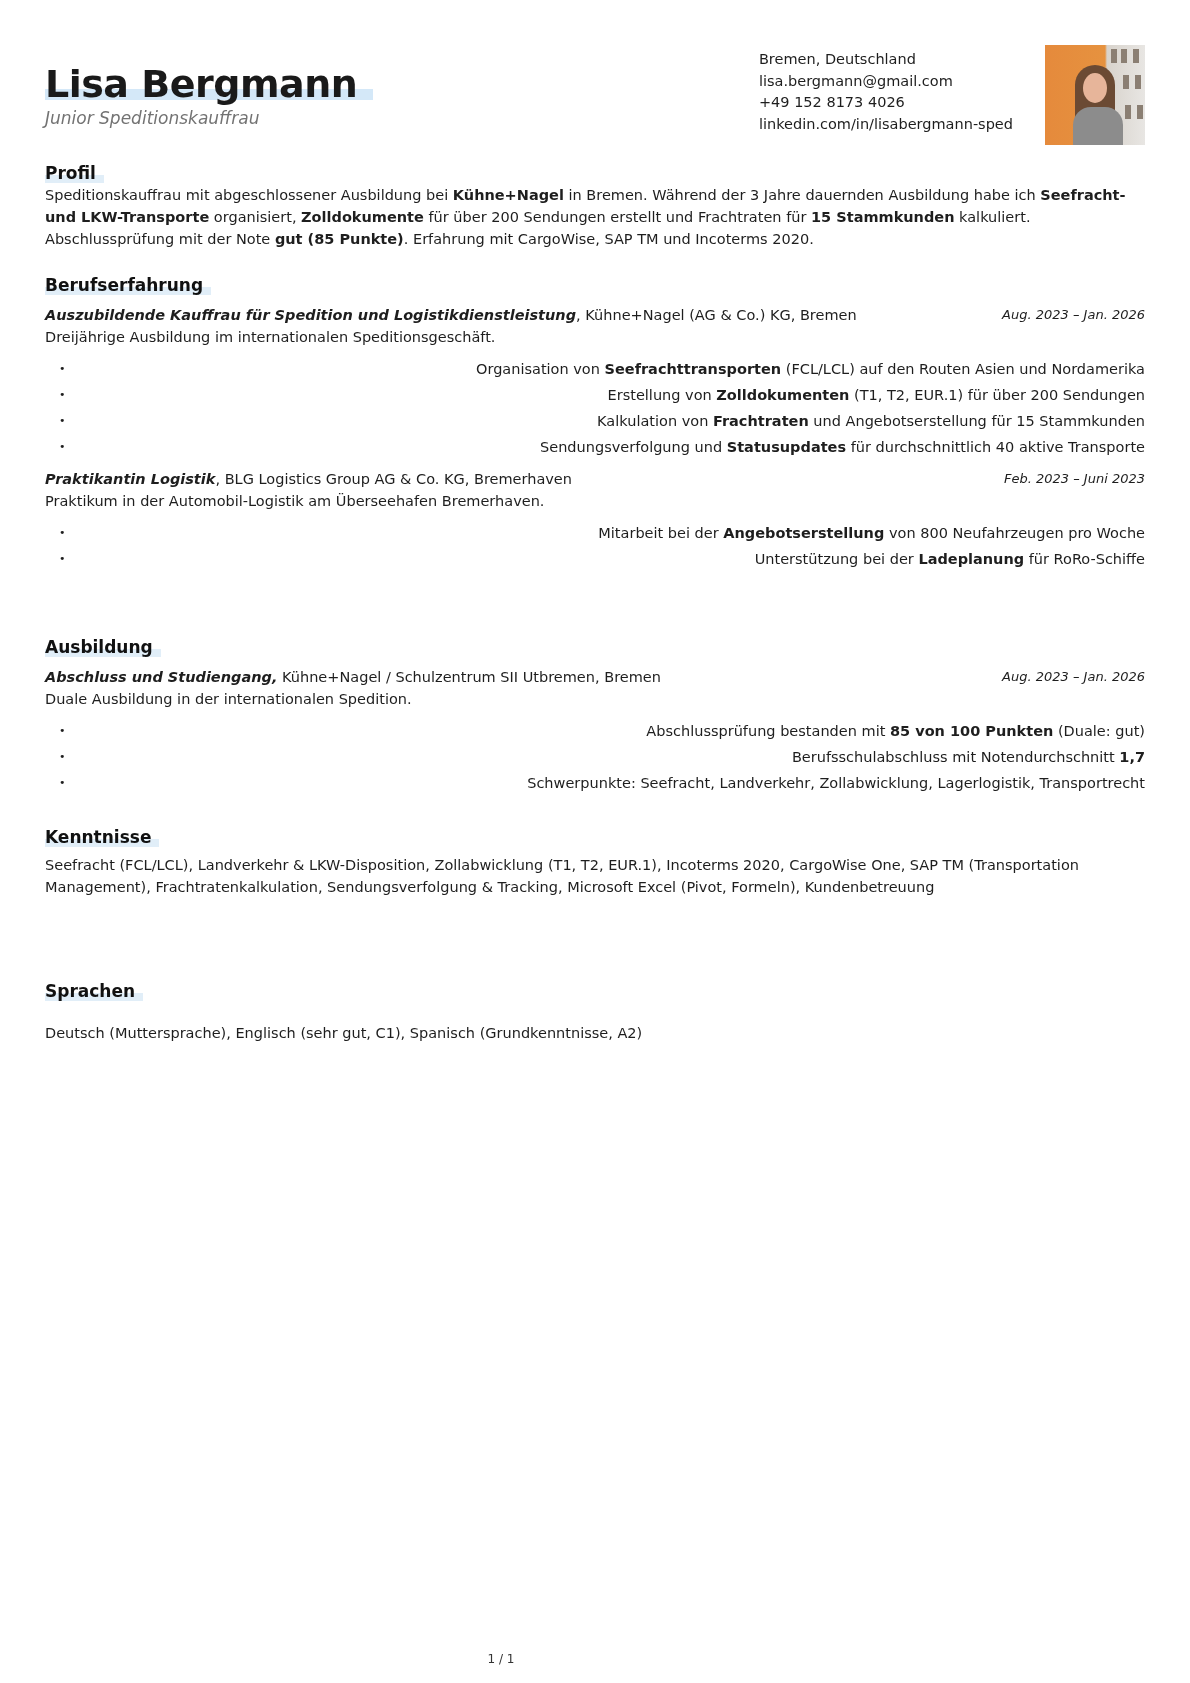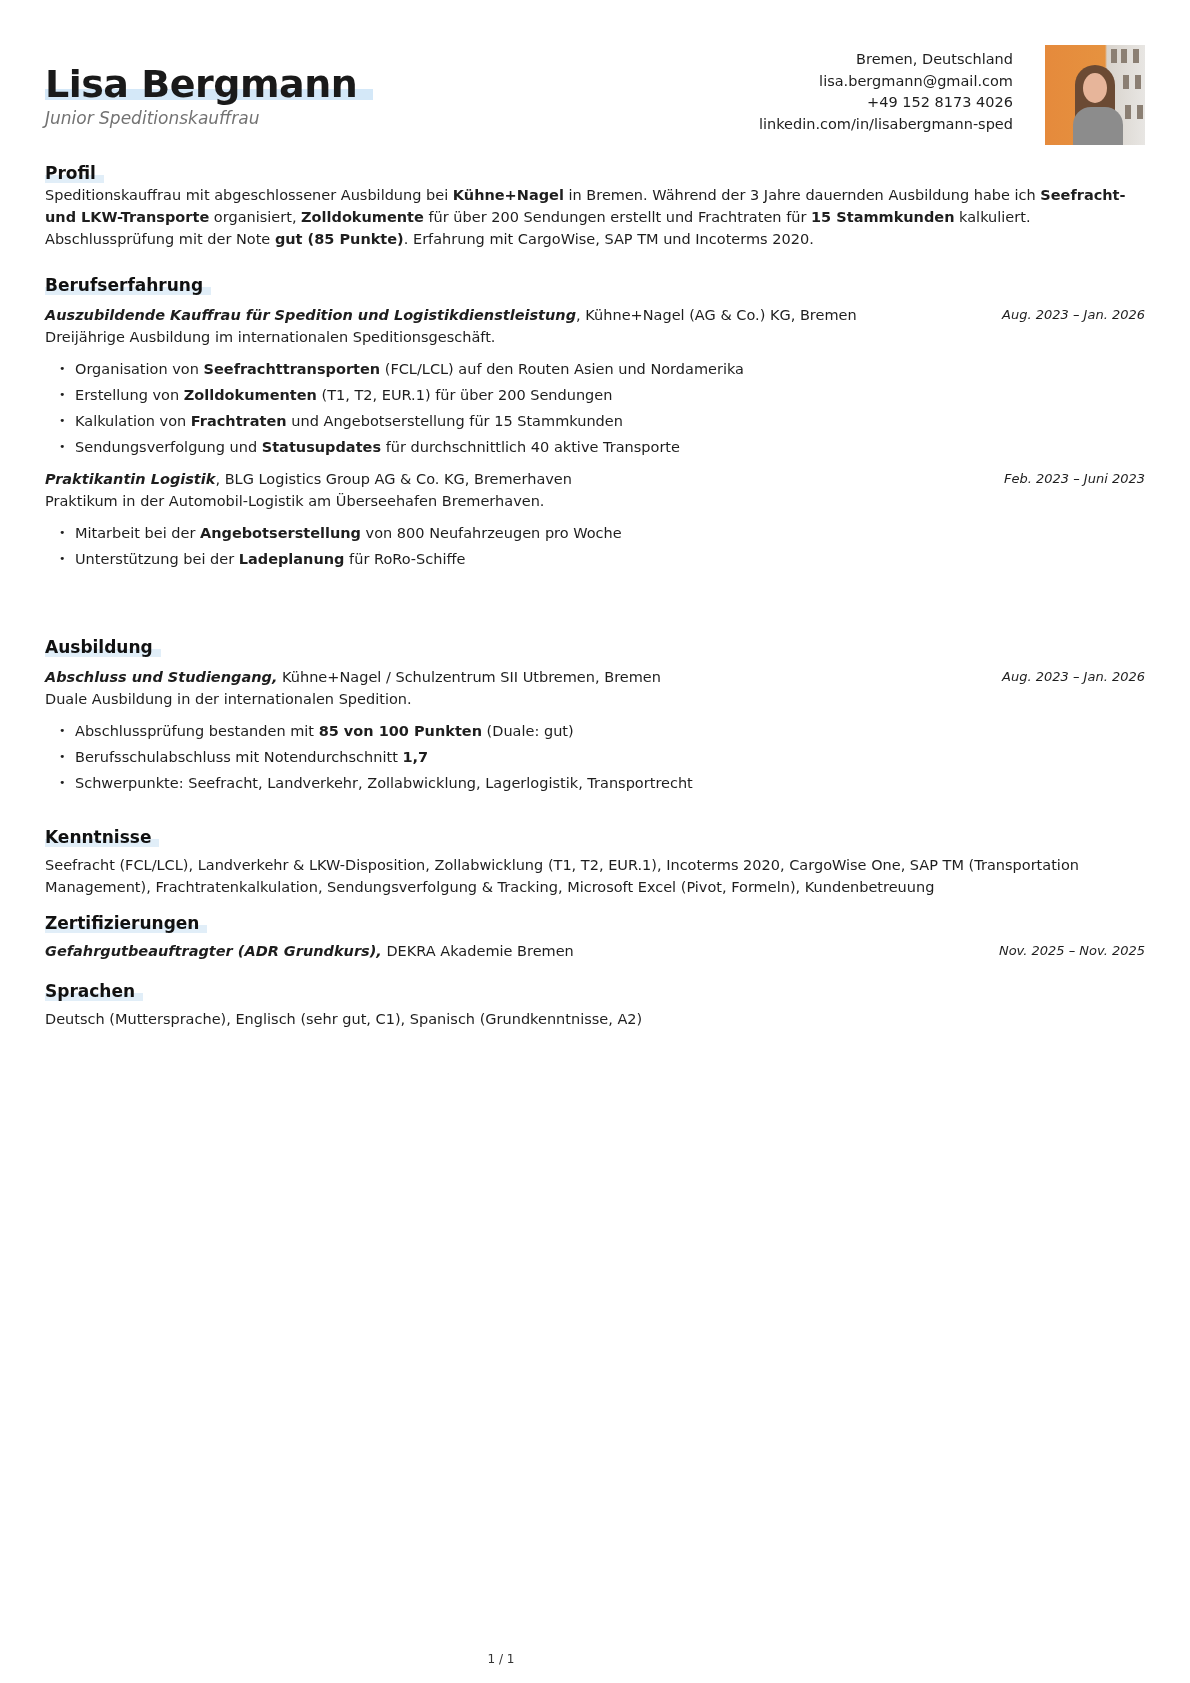--- a/index.html
+++ b/index.html
@@ -12,21 +12,21 @@
   .header { position: relative; height: 150px; }
   .name-wrap { position: absolute; left: 0; top: 62px; }
   .name {
     font-size: 38px; font-weight: bold; color: #1a1a1a; letter-spacing: -0.5px;
     position: relative; display: inline-block; padding-right: 16px;
     background: linear-gradient(to bottom, transparent 62%, #d4e8f8 62%, #d4e8f8 86%, transparent 86%);
     line-height: 44px;
   }
   .title { font-style: italic; font-size: 17px; margin-top: 2px; color: #737373; }
   .contact {
-    position: absolute; right: 132px; top: 49px; text-align: right;
+    position: absolute; right: 132px; top: 49px; text-align: left;
     font-size: 14.5px; line-height: 21.5px; color: #1e1e1e;
   }
   .photo {
     position: absolute; right: 0; top: 45px; width: 100px; height: 100px;
     background: linear-gradient(90deg, #e58a3c 0%, #e6923f 60%, #d8d3cc 62%, #e8e6e3 100%);
     overflow: hidden;
   }
   .photo .win { position: absolute; width: 6px; height: 14px; background: #8b7f73; }
   .photo .hair { position: absolute; left: 30px; top: 20px; width: 40px; height: 80px; border-radius: 20px 20px 4px 4px; background: #6b4a33; }
   .photo .face { position: absolute; left: 38px; top: 28px; width: 24px; height: 30px; border-radius: 50%; background: #e7b59a; }
@@ -37,21 +37,21 @@
     padding-right: 8px; line-height: 22px;
     background: linear-gradient(to bottom, transparent 60%, #e1eef8 60%, #e1eef8 95%, transparent 95%);
   }
   .sec { position: absolute; left: 0; width: 1100px; }
   .para { line-height: 22px; font-size: 14.5px; }
   .entry-head { position: relative; line-height: 22px; }
   .entry-head .role { font-weight: bold; font-style: italic; }
   .entry-head .date { position: absolute; right: 0; top: 0; font-style: italic; font-size: 13px; }
   .entry-desc { line-height: 22px; }
   ul.bullets { list-style: none; margin: 8px 0 0 0; padding: 0 0 0 14px; }
-  ul.bullets li { position: relative; padding-left: 16px; line-height: 26px; }
+  ul.bullets li { position: relative; padding-left: 16px; line-height: 26px; text-align: right; }
   ul.bullets li::before { content: "•"; position: absolute; left: 0; top: 0; font-size: 11px; }
   b { font-weight: bold; }
   .footer { position: absolute; top: 1652px; left: 0; width: 1002px; text-align: center; font-size: 12px; color: #333; }
 </style>
 </head>
 <body>
 
 <div class="page">
 
   <div class="header">
@@ -130,28 +130,21 @@
         <li><span>Schwerpunkte: Seefracht, Landverkehr, Zollabwicklung, Lagerlogistik, Transportrecht</span><b></b><span></span></li>
       </ul>
     </div>
   </div>
 
   <div class="sec" style="top:826px">
     <div class="section-h">Kenntnisse</div>
     <div class="para" style="margin-top:6px">Seefracht (FCL/LCL), Landverkehr &amp; LKW-Disposition, Zollabwicklung (T1, T2, EUR.1), Incoterms 2020, CargoWise One, SAP TM (Transportation Management), Frachtratenkalkulation, Sendungsverfolgung &amp; Tracking, Microsoft Excel (Pivot, Formeln), Kundenbetreuung</div>
   </div>
 
-  <div class="sec" style="top:912px">
-    <div class="section-h">Zertifizierungen</div>
-    <div class="entry-head" style="margin-top:6px">
-      <span class="role">Gefahrgutbeauftragter (ADR Grundkurs),</span><span> DEKRA Akademie Bremen</span>
-      <span class="date">Nov. 2025 – Nov. 2025</span>
-    </div>
-  </div>
 
   <div class="sec" style="top:980px">
     <div class="section-h">Sprachen</div>
-    <div class="para" style="margin-top:6px">Deutsch (Muttersprache), Englisch (sehr gut, C1), Spanisch (Grundkenntnisse, A2)</div>
+    <div class="para" style="margin-top:20px">Deutsch (Muttersprache), Englisch (sehr gut, C1), Spanisch (Grundkenntnisse, A2)</div>
   </div>
 
 </div>
 
 <div class="footer">1 / 1</div>
 
 </body></html>

